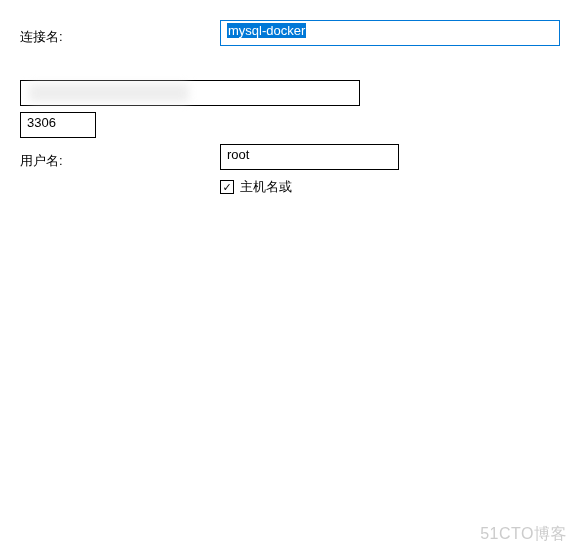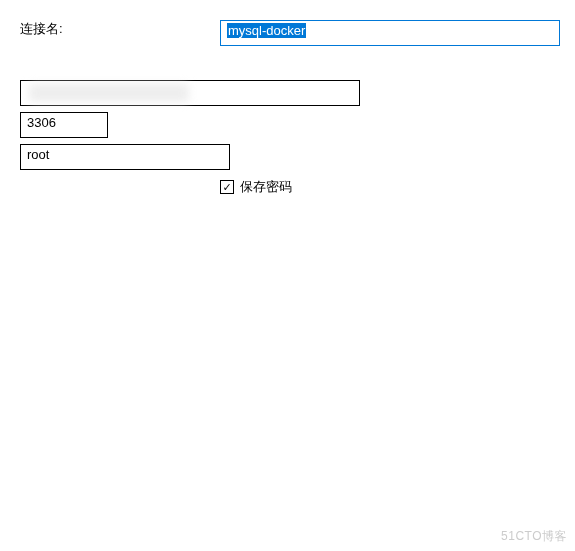--- a/index.html
+++ b/index.html
@@ -9,21 +9,21 @@
       color: #000;
       background: #fff;
       width: 575px;
       height: 551px;
       position: relative;
       padding: 20px 10px 10px 20px;
     }
     .form { display: block; }
     .row {
       display: flex;
-      align-items: flex-start;
+      align-items: flex-end;
       margin-bottom: 6px;
     }
     .row.gap-after { margin-bottom: 34px; }
     .label {
       width: 200px;
       flex-shrink: 0;
       color: #000;
     }
     .input {
       border: 1px solid #000;
@@ -36,22 +36,22 @@
     }
     .input.selected {
       border: 1px solid #0078d7;
     }
     .input.selected .seltext {
       background: #0078d7;
       color: #fff;
       padding: 0 1px;
     }
     .input-wide { width: 340px; }
-    .input-port { width: 88px; }
-    .input-mid { width: 210px; }
+    .input-port { width: 76px; }
+    .input-mid { width: 179px; }
     .input-host {
       width: 340px;
       position: relative;
     }
     .host-blur {
       position: absolute;
       left: 8px;
       top: 3px;
       width: 160px;
       height: 18px;
@@ -78,21 +78,21 @@
       justify-content: center;
       margin-right: 6px;
       font-size: 11px;
       line-height: 1;
     }
     .watermark {
       position: absolute;
       right: 8px;
       bottom: 6px;
       color: #ccc;
-      font-size: 12px;
+      font-size: 16px;
       letter-spacing: 0.5px;
     }
   </style>
 </head>
 <body>
 
 <div class="form">
 
   <div class="row gap-after">
     <div class="label">连接名:</div>
@@ -107,30 +107,31 @@
     </div>
   </div>
 
   <div class="row">
     <div class="input input-port">
       <span>3306</span>
     </div>
   </div>
 
   <div class="row">
+    <div class="label">用户名:</div>
     <div class="input input-mid">
       <span>root</span>
     </div>
   </div>
 
 
   <div class="checkbox-row">
     <span class="checkbox">
       <span>✓</span>
     </span>
-    <span>保存密码</span>
+    <span>主机名或</span>
   </div>
 
 </div>
 
 <div class="watermark">
   <span>51CTO博客</span>
 </div>
 
 </body></html>

